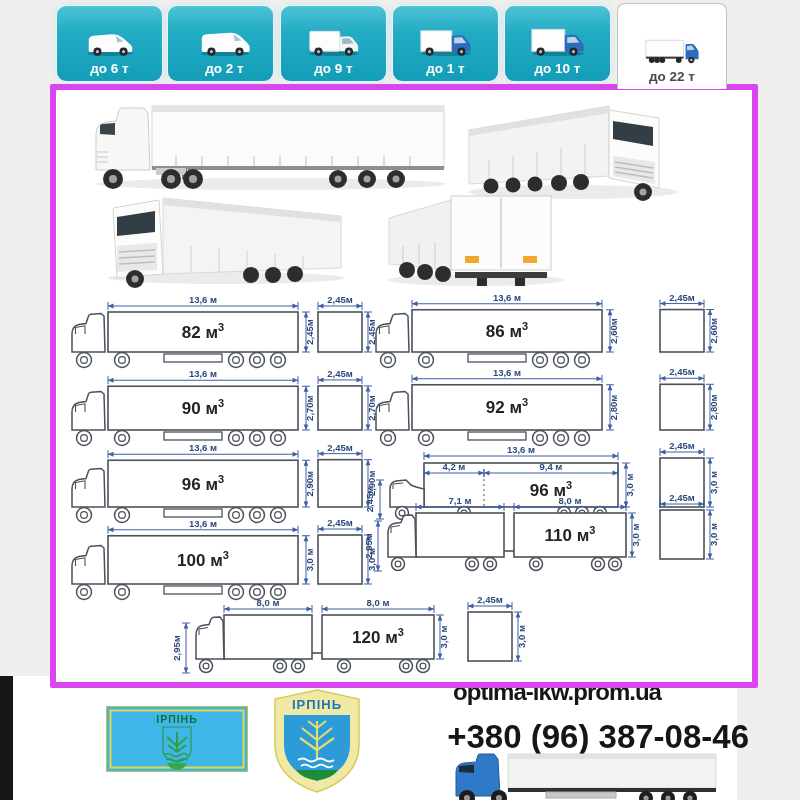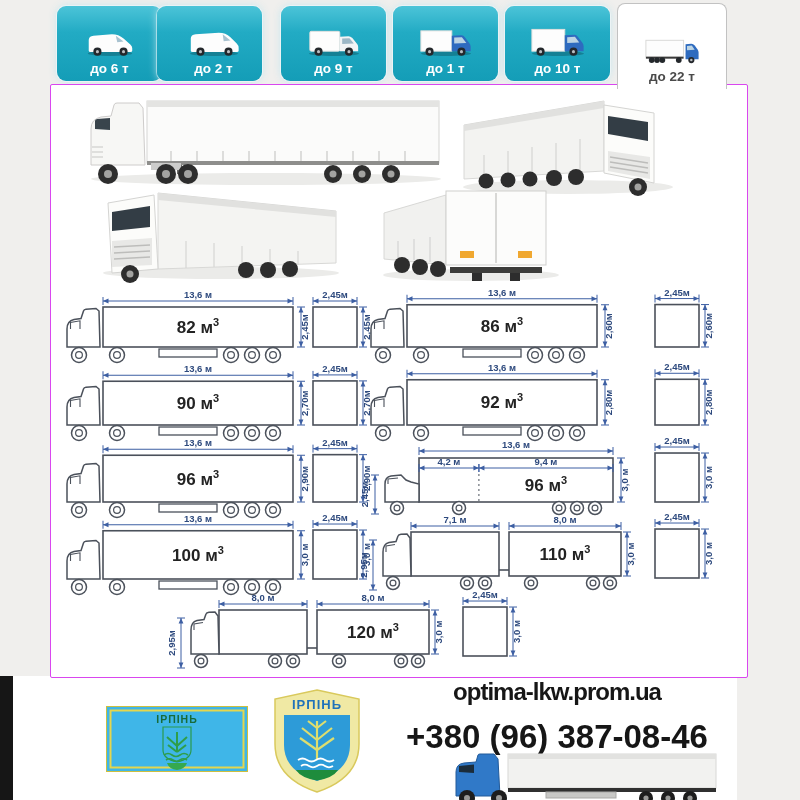--- a/index.html
+++ b/index.html
@@ -14,33 +14,33 @@
        box-shadow:0 0 0 1px rgba(255,255,255,.45),0 0 9px rgba(190,228,238,.9)}
   .tab.active{background:#fff;top:3px;height:86px;width:110px;z-index:6;
        border:1px solid #c2c2c2;border-bottom:none;border-radius:8px 8px 0 0;
        box-shadow:none}
   .tab-label{font-size:13.5px;font-weight:bold;color:#fff;margin-top:2px;white-space:nowrap}
   .tab.active .tab-label{color:#4a4a4a}
   .tab-icon{width:58px;height:36px}
 
   
   #panel{position:absolute;left:50px;top:84px;width:696px;height:592px;
-         background:#fff;border:1px solid #d946ef;border-radius:2px;z-index:2}
+         background:#fff;border:6px solid #d946ef;border-radius:2px;z-index:2}
   .photo{position:absolute}
   .diag{position:absolute}
   .diag svg{overflow:visible}
   .dim-t{font:bold 9.5px "Liberation Sans",sans-serif;fill:#2e4a7e}
   .vol-t{font:bold 17px "Liberation Sans",sans-serif;fill:#232323}
 
   
   #bottom{position:absolute;left:13px;top:676px;width:724px;height:124px;background:#fff}
   #strip{position:absolute;left:0;top:676px;width:13px;height:124px;background:#161616}
   .site{position:absolute;left:352px;top:2px;width:384px;text-align:center;
         font-size:24px;font-weight:bold;color:#161616;letter-spacing:-1px}
-  .phone{position:absolute;left:352px;top:42px;width:384px;text-align:center;
+  .phone{position:absolute;left:352px;top:42px;width:384px;text-align:right;
          font-size:33px;font-weight:bold;color:#161616}
   .flag{position:absolute;left:93px;top:30px}
   .emblem{position:absolute;left:255px;top:12px}
   .footer-truck{position:absolute;left:437px;top:74px}
 </style>
 </head>
 <body>
 
 <div id="tabbar">
     <div class="tab" style="left: 57px;">
@@ -48,21 +48,21 @@
         <ellipse cx="30" cy="31" rx="23" ry="2.5" fill="rgba(0,0,0,.22)"></ellipse>
   <path d="M8 28 V17 Q8 13 13 12.5 L32 11 Q39 11 44 15.5 L51 21.5 Q53 23 53 25.5 V28 Q53 29.5 51 29.5 H10 Q8 29.5 8 28 Z" fill="#fdfdfd"></path>
   <path d="M36 12.5 L44 18.5 L37.5 19.3 Z" fill="#a8c2d0"></path>
   <circle cx="17" cy="29" r="4.2" fill="#24282c"></circle>
         <circle cx="17" cy="29" r="1.6" fill="#b9bdc1"></circle>
   <circle cx="44" cy="29" r="4.2" fill="#24282c"></circle>
         <circle cx="44" cy="29" r="1.6" fill="#b9bdc1"></circle>
       </svg>
                <div class="tab-label">до 6 т</div>
     </div>
-    <div class="tab" style="left: 157px; padding-left: 8px;">
+    <div class="tab" style="left: 168px; padding-left: 8px;">
       <svg viewBox="0 0 60 36" class="tab-icon">
         <ellipse cx="30" cy="31" rx="25" ry="2.5" fill="rgba(0,0,0,.22)"></ellipse>
   <path d="M6 28 V15.5 Q6 11.5 11 11 L35 9.5 Q42 9.5 47 14 L53.5 20.5 Q55.5 22.5 55.5 25 V28 Q55.5 29.5 53.5 29.5 H8 Q6 29.5 6 28 Z" fill="#fdfdfd"></path>
   <path d="M39 11 L47 17.5 L40 18.3 Z" fill="#a8c2d0"></path>
   <circle cx="16" cy="29" r="4.2" fill="#24282c"></circle>
         <circle cx="16" cy="29" r="1.6" fill="#b9bdc1"></circle>
   <circle cx="45" cy="29" r="4.2" fill="#24282c"></circle>
         <circle cx="45" cy="29" r="1.6" fill="#b9bdc1"></circle>
       </svg>
                <div class="tab-label">до 2 т</div>
@@ -555,21 +555,21 @@
           <line x1="254" y1="5.020408163265309" x2="254" y2="13.020408163265309" stroke="#3d5fa3" stroke-width="1"></line>
           <line x1="298" y1="5.020408163265309" x2="298" y2="13.020408163265309" stroke="#3d5fa3" stroke-width="1"></line>
           <text x="276" y="6.020408163265309" text-anchor="middle" class="dim-t">2,45м</text>
           <line x1="304" y1="15.020408163265309" x2="304" y2="64" stroke="#3d5fa3" stroke-width="1"></line>
           <polygon points="304,15.020408163265309 301.6,20.52040816326531 306.4,20.52040816326531" fill="#3d5fa3"></polygon>
           <polygon points="304,64 301.6,58.5 306.4,58.5" fill="#3d5fa3"></polygon>
           <line x1="300" y1="15.020408163265309" x2="308" y2="15.020408163265309" stroke="#3d5fa3" stroke-width="1"></line>
           <line x1="300" y1="64" x2="308" y2="64" stroke="#3d5fa3" stroke-width="1"></line>
           <text text-anchor="middle" class="dim-t" transform="translate(311,39.51020408163265) rotate(-90)">3,0 м</text>
         </svg></div>
-      <div class="diag" style="left: 312px; top: 429px;"><svg width="352" height="86">
+      <div class="diag" style="left: 312px; top: 405px;"><svg width="352" height="86">
           <rect x="48" y="18" width="88" height="44" fill="#fff" stroke="#4b515b" stroke-width="1.6"></rect>
           <rect x="146" y="18" width="112" height="44" fill="#fff" stroke="#4b515b" stroke-width="1.6"></rect>
           <line x1="48" y1="12" x2="136" y2="12" stroke="#3d5fa3" stroke-width="1"></line>
           <polygon points="48,12 53.5,9.6 53.5,14.4" fill="#3d5fa3"></polygon>
           <polygon points="136,12 130.5,9.6 130.5,14.4" fill="#3d5fa3"></polygon>
           <line x1="48" y1="8" x2="48" y2="16" stroke="#3d5fa3" stroke-width="1"></line>
           <line x1="136" y1="8" x2="136" y2="16" stroke="#3d5fa3" stroke-width="1"></line>
           <text x="92" y="9" text-anchor="middle" class="dim-t">7,1 м</text>
           <line x1="146" y1="12" x2="258" y2="12" stroke="#3d5fa3" stroke-width="1"></line>
           <polygon points="146,12 151.5,9.6 151.5,14.4" fill="#3d5fa3"></polygon>

